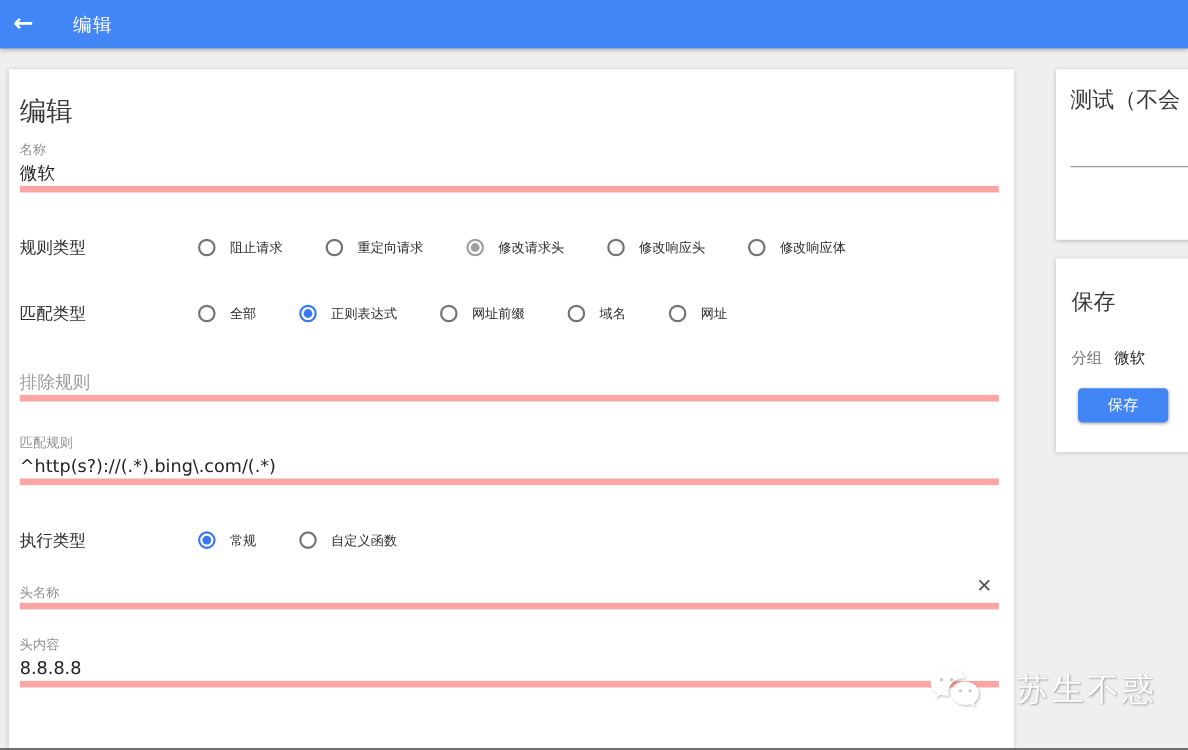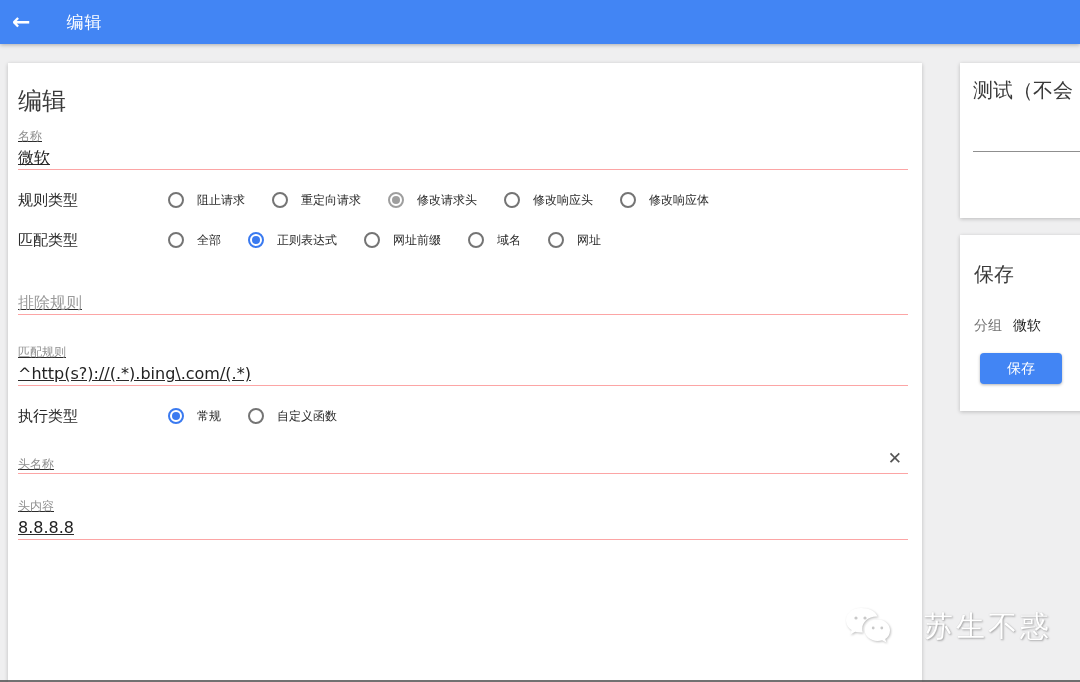--- a/index.html
+++ b/index.html
@@ -27,38 +27,38 @@
   }
 
   
   .main-card {
     position:absolute; left:8px; top:63px; width:914px; height:619px;
     background:#fff; box-shadow:0 1px 4px rgba(0,0,0,.22);
     padding:0 14px 0 10px; overflow:hidden;
   }
   .panel-heading { margin-top:24px; font-size:24px; font-weight:400; color:#3a3a3a; line-height:29px; }
 
-  .field { border-bottom:1px solid #fca5a5; padding-bottom:2px; position:relative;text-decoration:underline; }
+  .field { border-bottom:6px solid #fca5a5; padding-bottom:2px; position:relative; }
   .field .flabel { font-size:12px; color:#8f8f8f; line-height:14px; display:block; }
   .field .fvalue { font-size:16px; color:#222; line-height:19px; margin-top:5px; min-height:19px; }
   .field .fvalue.placeholder { color:#9a9a9a; margin-top:0; }
 
   .field-name    { margin-top:13px; }
   .field-match   { margin-top:30px; }
   .field-exclude { margin-top:43px; }
   .field-hname   { margin-top:31px; }
   .field-hvalue  { margin-top:25px; }
 
   .clear-x {
     position:absolute; right:6px; bottom:6px; font-size:17px; color:#555;
     line-height:17px; cursor:pointer;
   }
 
   
-  .radio-row { display:flex; align-items:center; height:20px; margin-top:20px; }
+  .radio-row { display:flex; align-items:center; height:20px; margin-top:40px;gap:12px; }
   .radio-row .row-label { width:150px; font-size:15px; color:#2b2b2b; flex:0 0 150px; }
   .radio-opt { display:flex; align-items:center; margin-right:27px; cursor:pointer; }
   .radio {
     width:16px; height:16px; border:2px solid #747474; border-radius:50%;
     position:relative; flex:0 0 16px;
   }
   .radio.sel-blue { border-color:#3a7af0; }
   .radio.sel-blue::after {
     content:""; position:absolute; left:2px; top:2px; width:8px; height:8px;
     background:#3a7af0; border-radius:50%;

